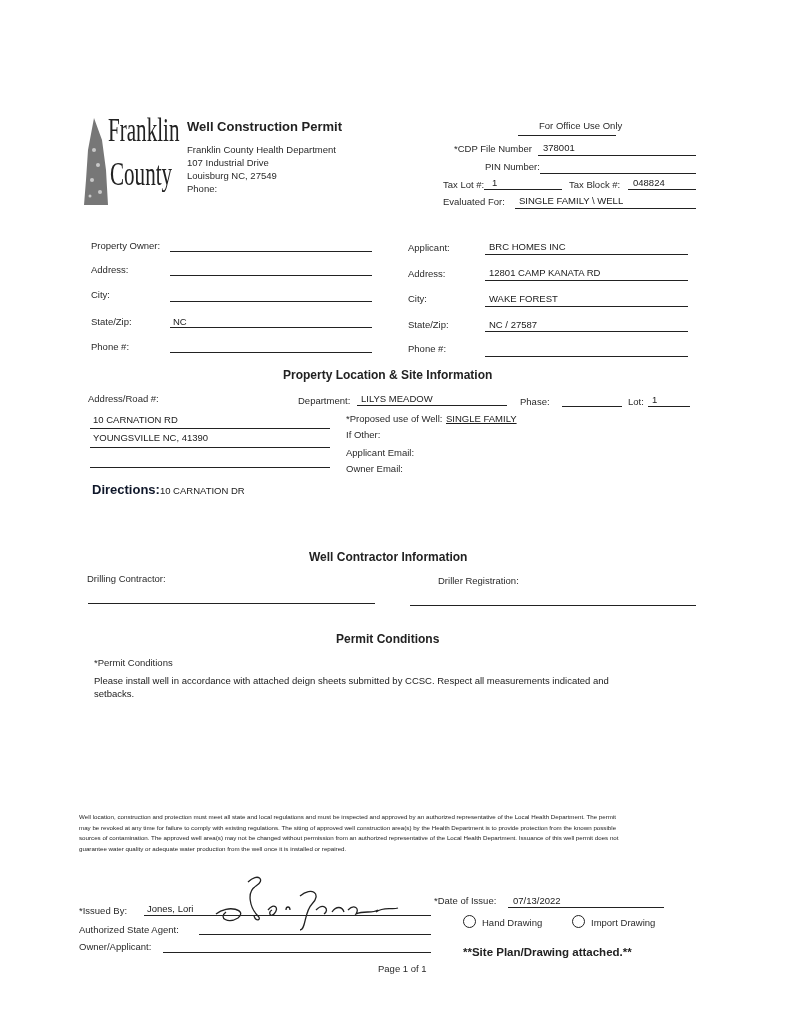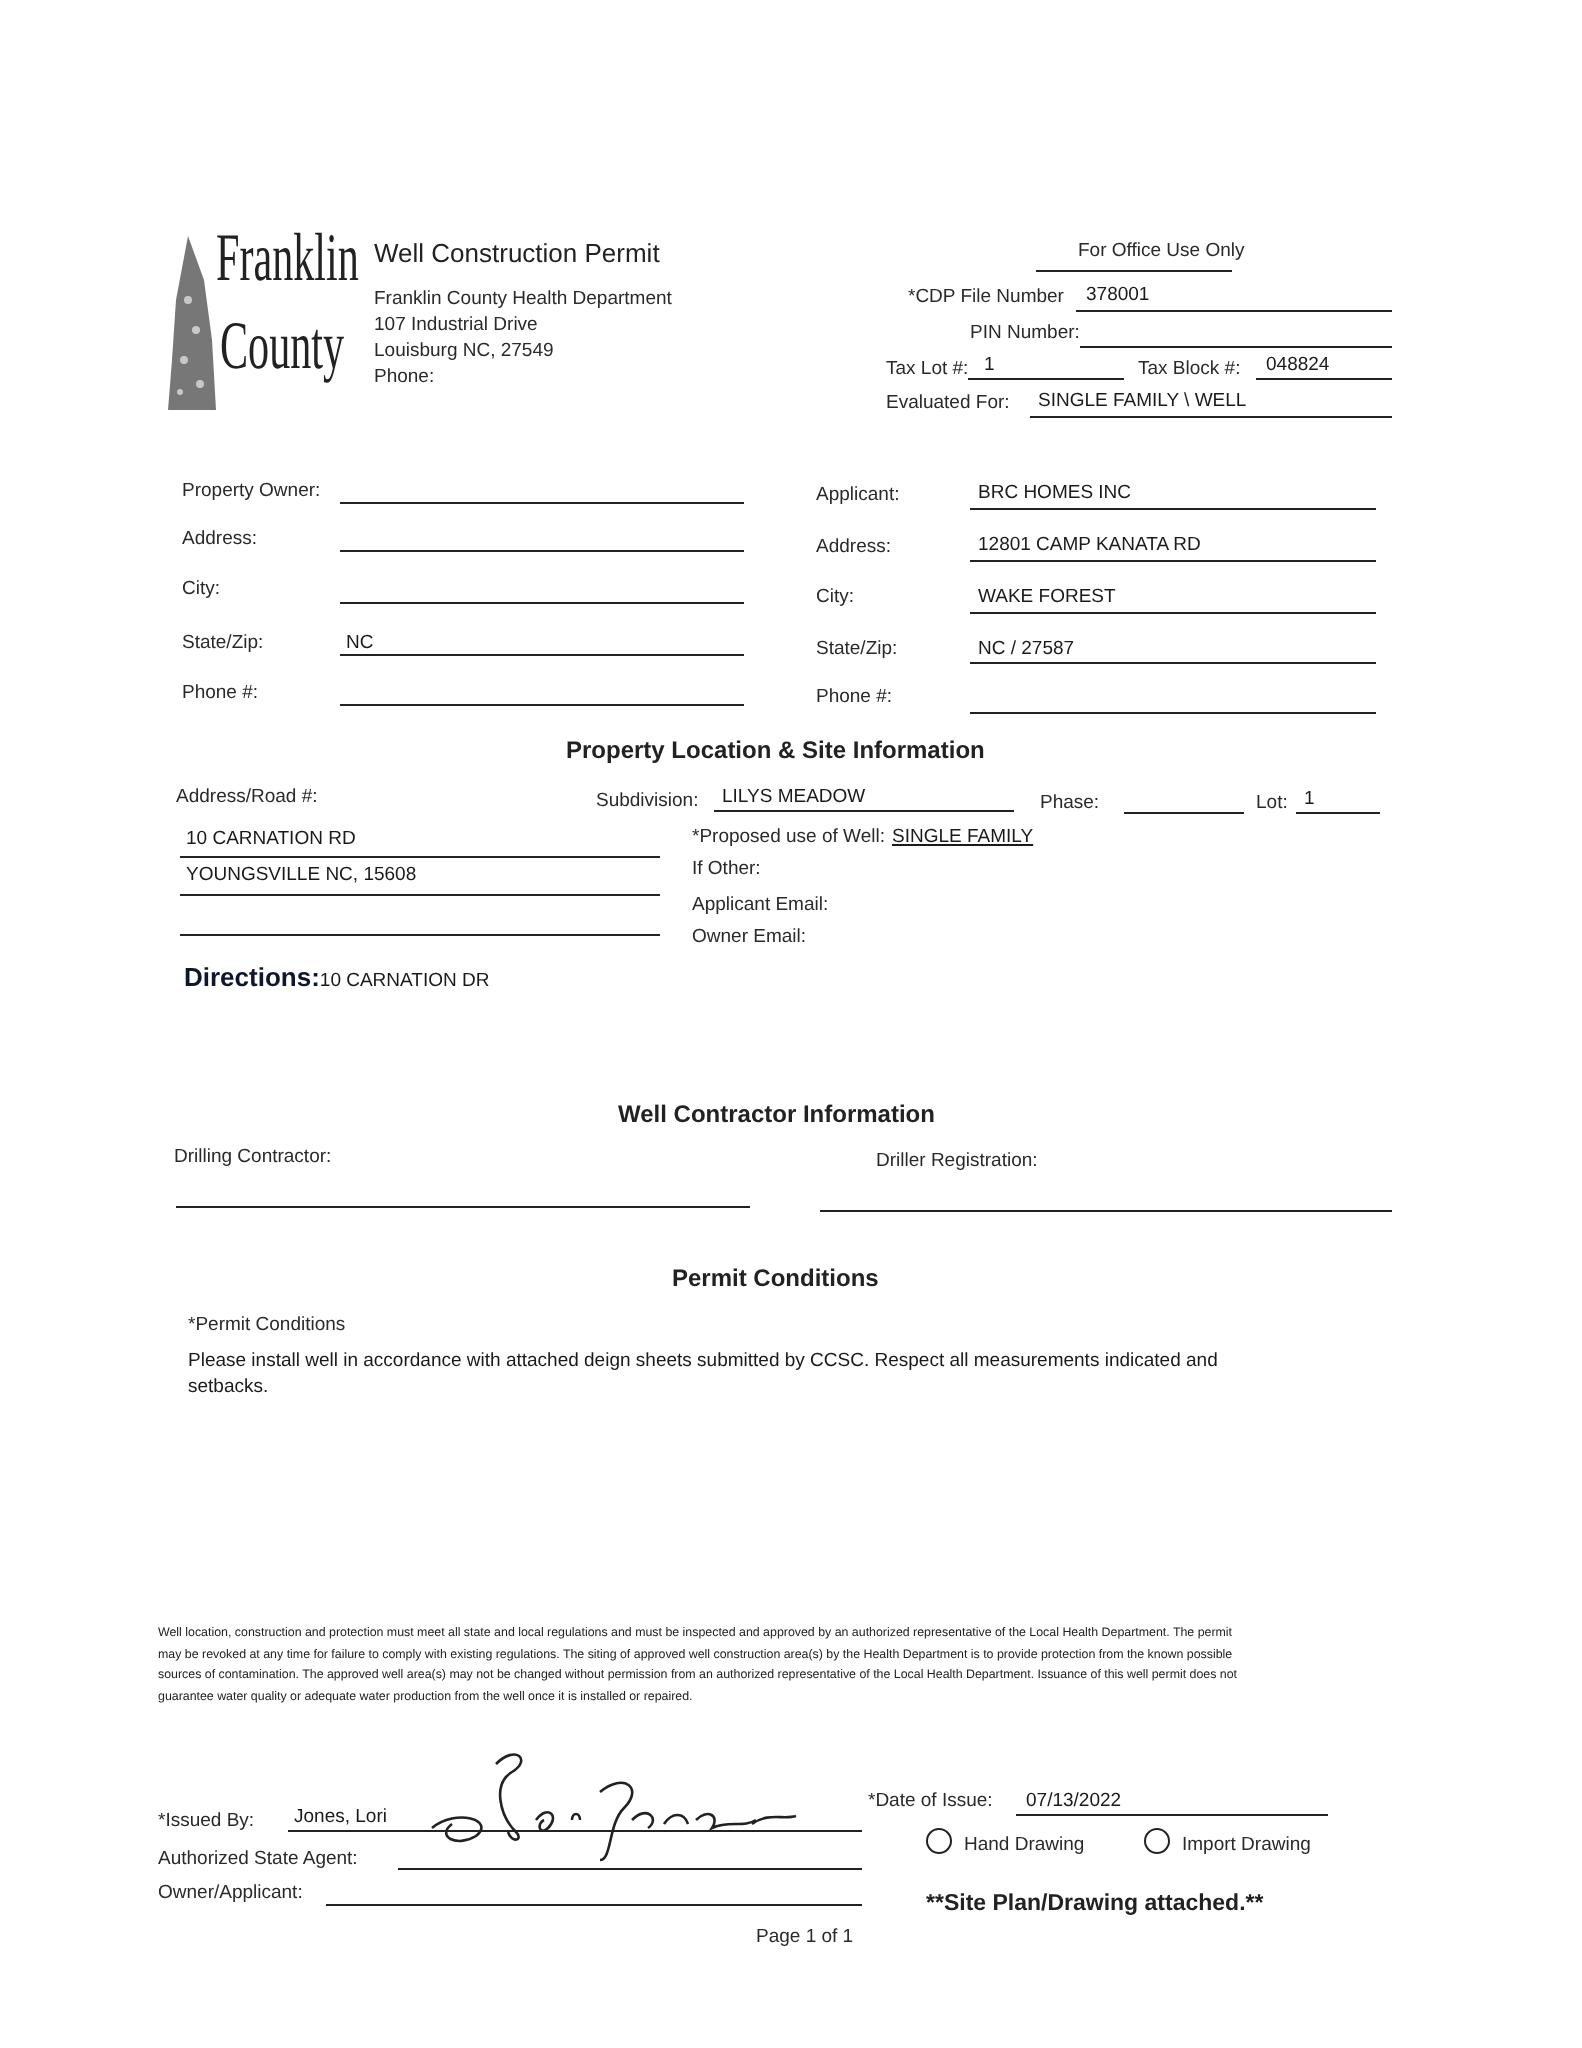--- a/index.html
+++ b/index.html
@@ -1,21 +1,21 @@
 <!DOCTYPE html>
 <html><head>
 <meta charset="utf-8">
 <style>
   html, body { margin:0; padding:0; background:#fff; }
   body { width:791px; height:1024px; position:relative; overflow:hidden; font-family:"Liberation Sans", sans-serif; color:#1a1a1a; }
   .abs { position:absolute; }
   .lbl { font-size:9.5px; color:#2a2a2a; white-space:nowrap; }
   .val { font-size:9.5px; color:#1a1a1a; white-space:nowrap; }
   .line { position:absolute; height:0; border-top:1.3px solid #222; }
-  .h-title { font-size:13px; font-weight:normal; color:#222; white-space:nowrap; }
+  .h-title { font-size:13px; font-weight:bold; color:#222; white-space:nowrap; }
   .sec { font-size:12px; font-weight:bold; color:#222; white-space:nowrap; }
   .logo { position:absolute; left:84px; top:110px; width:88px; height:100px; }
   .small { font-size:6.2px; line-height:10.5px; color:#222; }
   .radio { display:inline-block; width:11px; height:11px; border:1.3px solid #222; border-radius:50%; vertical-align:middle; margin-right:6px; }
 </style>
 </head>
 <body>
 
 <div class="logo">
   <svg width="88" height="100" viewBox="0 0 88 100">
@@ -86,25 +86,25 @@
 <div class="abs val" style="left:489px;top:319px;">NC / 27587</div>
 <div class="line" style="left:485px;top:331px;width:203px;"></div>
 <div class="abs lbl" style="left:408px;top:343px;">Phone #:</div>
 <div class="line" style="left:485px;top:356px;width:203px;"></div>
 
 <div class="abs sec" style="left:283px;top:368px;">Property Location &amp; Site Information</div>
 
 <div class="abs lbl" style="left:88px;top:393px;">Address/Road #:</div>
 <div class="abs val" style="left:93px;top:414px;">10 CARNATION RD</div>
 <div class="line" style="left:90px;top:428px;width:240px;"></div>
-<div class="abs val" style="left:93px;top:432px;">YOUNGSVILLE NC, 15608</div>
+<div class="abs val" style="left:93px;top:432px;">YOUNGSVILLE NC, 41390</div>
 <div class="line" style="left:90px;top:447px;width:240px;"></div>
 <div class="line" style="left:90px;top:467px;width:240px;"></div>
 
-<div class="abs lbl" style="left:298px;top:395px;">Subdivision:</div>
+<div class="abs lbl" style="left:298px;top:395px;">Department:</div>
 <div class="abs val" style="left:361px;top:393px;">LILYS MEADOW</div>
 <div class="line" style="left:357px;top:405px;width:150px;"></div>
 <div class="abs lbl" style="left:520px;top:396px;">Phase:</div>
 <div class="line" style="left:562px;top:406px;width:60px;"></div>
 <div class="abs lbl" style="left:628px;top:396px;">Lot:</div>
 <div class="abs val" style="left:652px;top:394px;">1</div>
 <div class="line" style="left:648px;top:406px;width:42px;"></div>
 
 <div class="abs lbl" style="left:346px;top:413px;">*Proposed use of Well:</div>
 <div class="abs val" style="left:446px;top:413px;text-decoration:underline;">SINGLE FAMILY</div>

